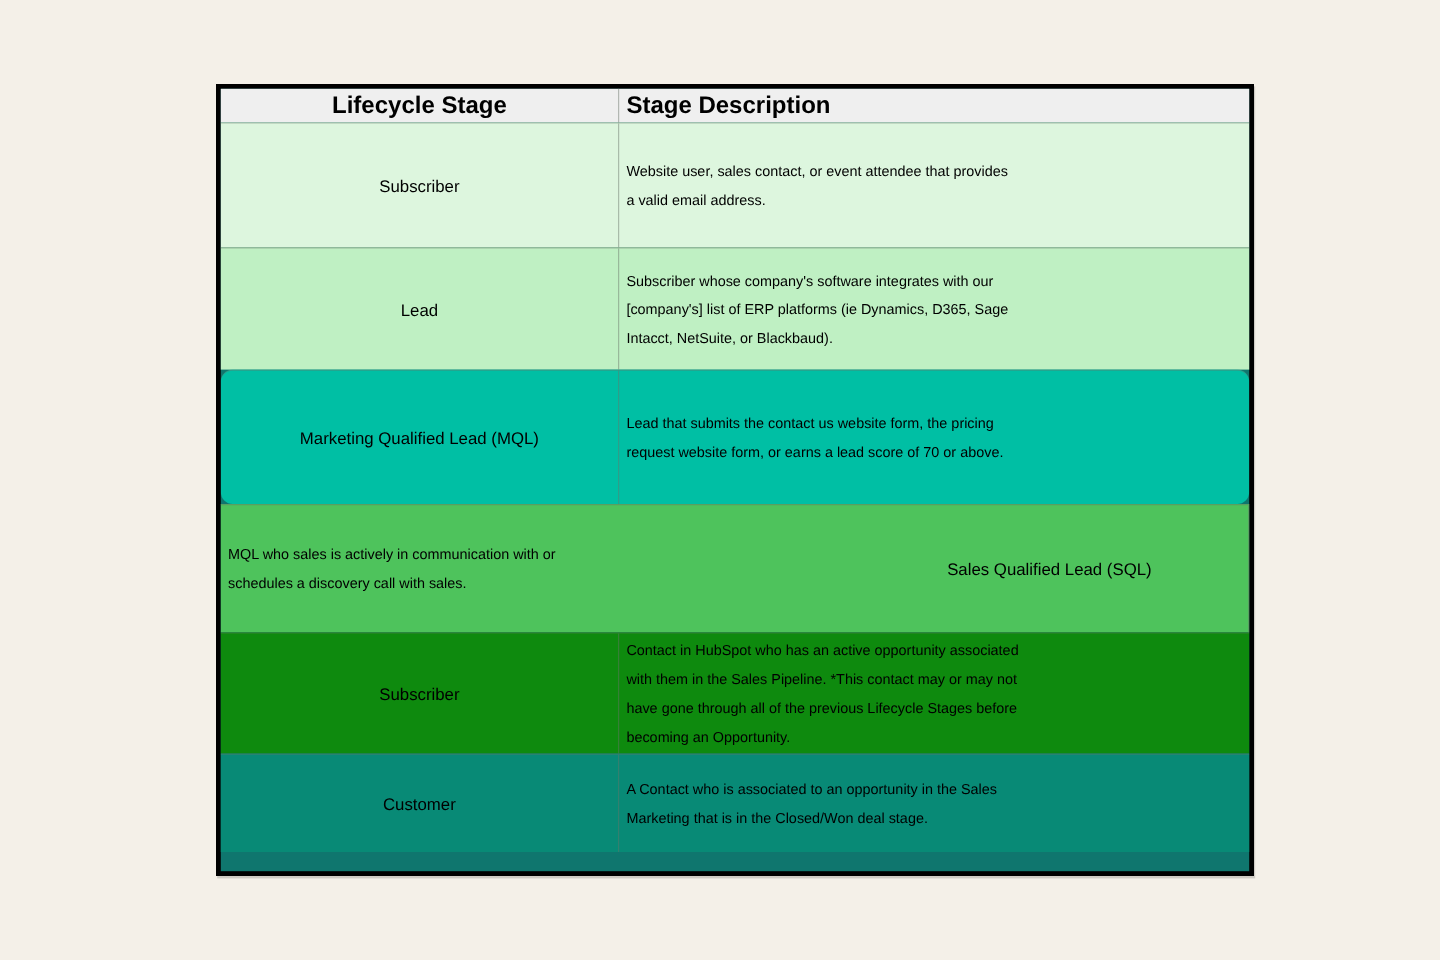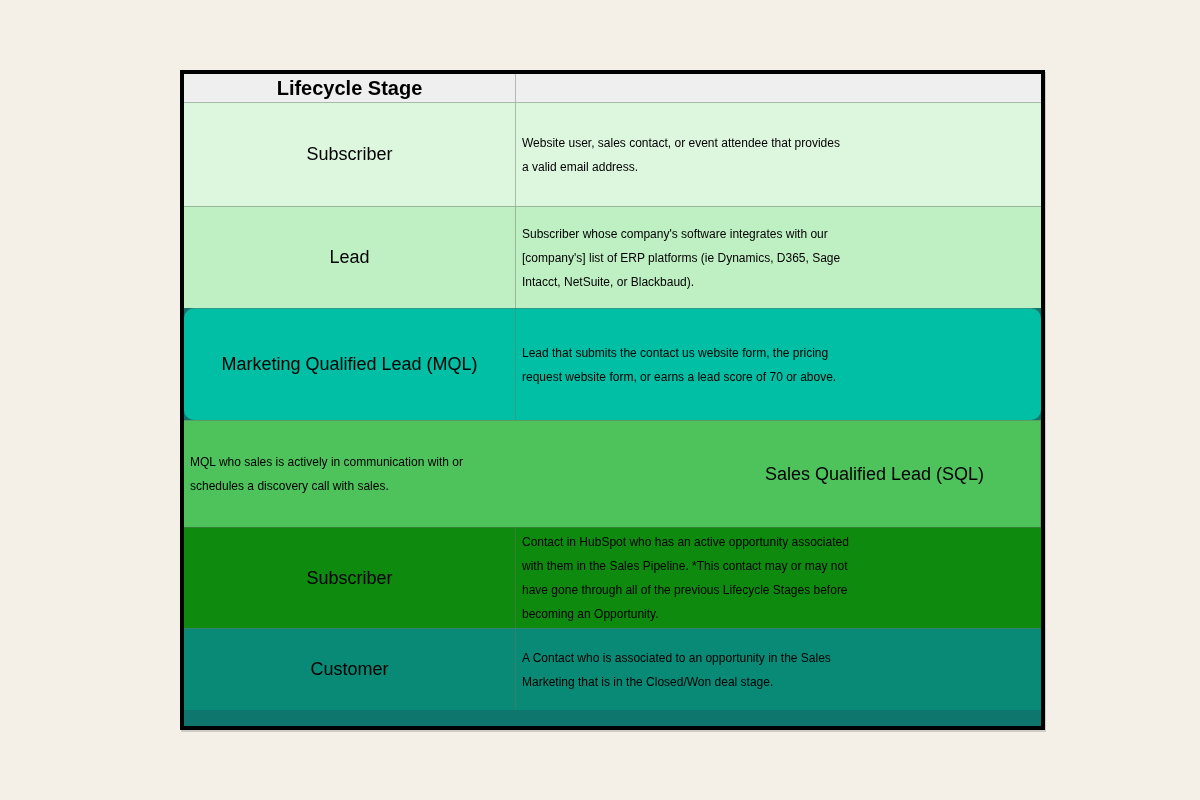--- a/index.html
+++ b/index.html
@@ -38,21 +38,21 @@
 
   .cell { color: #000000; }
   .stage-cell {
     flex: 0 0 332px;
     width: 332px;
     border-right: 1px solid rgba(105,115,105,0.45);
     display: flex;
     align-items: center;
     justify-content: center;
     text-align: center;
-    font-size: 18px;
+    font-size: 14px;
   }
   .desc-cell {
     flex: 1 1 auto;
     display: flex;
     align-items: center;
     padding: 2px 4px 2px 6px;
     font-size: 12px;
     line-height: 24px;
     white-space: pre-line;
   }
@@ -65,20 +65,21 @@
   .header-row .desc-cell { align-items: center; }
 </style>
 </head>
 <body>
 
 <div class="page" style="background: rgb(244, 240, 232);">
   <div class="table">
 
     <div class="row header-row" style="background: rgb(239, 239, 239);">
       <div class="cell stage-cell">Lifecycle Stage</div>
+      <div class="cell desc-cell">Stage Description</div>
     </div>
 
     <div class="row" style="background: rgb(221, 246, 222);">
       <div class="cell stage-cell">Subscriber</div>
       <div class="cell desc-cell">Website user, sales contact, or event attendee that provides
 a valid email address.</div>
     </div>
 
     <div class="row" style="background: rgb(191, 240, 195);">
       <div class="cell stage-cell">Lead</div>

